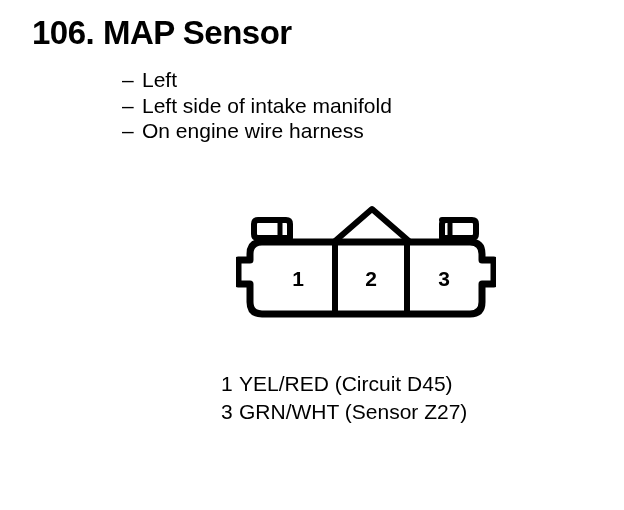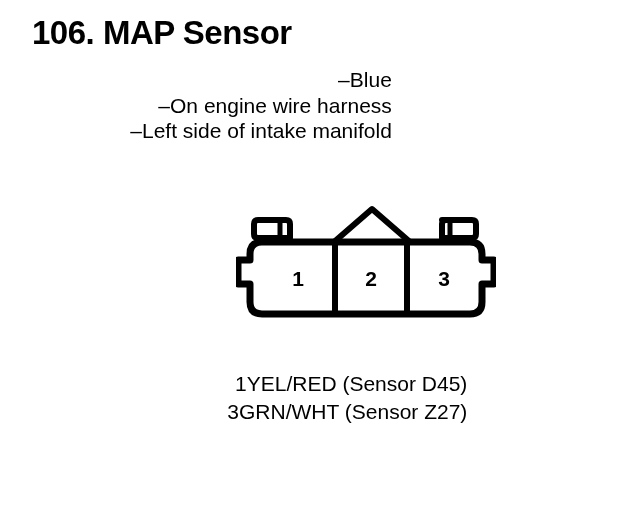--- a/index.html
+++ b/index.html
@@ -12,21 +12,20 @@
     background: #ffffff;
     font-family: "Liberation Sans", sans-serif;
     color: #000000;
     position: relative;
     overflow: hidden;
   }
   .page {
     position: relative;
     width: 624px;
     height: 510px;
-    text-align: right;
   }
 
   
   .title {
     position: absolute;
     left: 32px;
     top: 16px;
     font-size: 33px;
     font-weight: bold;
     letter-spacing: -0.5px;
@@ -88,23 +87,23 @@
   }
 </style>
 </head>
 <body>
 
 <div class="page">
 
   <div class="title">106. MAP Sensor</div>
 
   <div class="bullets">
-    <span class="bullet-row"><span class="bullet-dash">–</span><span>Blue</span></span>
+    <span class="bullet-row"><span class="bullet-dash">–</span><span>Left</span></span>
+    <span class="bullet-row"><span class="bullet-dash">–</span><span>Left side of intake manifold</span></span>
     <span class="bullet-row"><span class="bullet-dash">–</span><span>On engine wire harness</span></span>
-    <span class="bullet-row"><span class="bullet-dash">–</span><span>Left side of intake manifold</span></span>
   </div>
 
   <div class="connector">
     <svg width="260" height="128" viewBox="0 0 260 128" xmlns="http://www.w3.org/2000/svg">
 
       <path d="M 22,22 L 50,22 Q 54,22 54,26 L 54,40 L 22,40 Q 18,40 18,36 L 18,26 Q 18,22 22,22 Z" fill="none" stroke="#000000" stroke-width="6" stroke-linejoin="round"></path>
 
       <line x1="44" y1="24" x2="44" y2="40" stroke="#000000" stroke-width="5"></line>
 
       <path d="M 206,22 L 236,22 Q 240,22 240,26 L 240,36 Q 240,40 236,40 L 206,40 L 206,26 Q 206,22 210,22 Z" fill="none" stroke="#000000" stroke-width="6" stroke-linejoin="round"></path>
@@ -134,17 +133,17 @@
       <line x1="99" y1="46" x2="99" y2="114" stroke="#000000" stroke-width="6"></line>
       <line x1="171" y1="46" x2="171" y2="114" stroke="#000000" stroke-width="6"></line>
 
       <text class="pin-num" x="62" y="88">1</text>
       <text class="pin-num" x="135" y="88">2</text>
       <text class="pin-num" x="208" y="88">3</text>
     </svg>
   </div>
 
   <div class="legend">
-    <span class="legend-row"><span class="legend-num">1</span><span>YEL/RED (Sensor D45)</span></span>
+    <span class="legend-row"><span class="legend-num">1</span><span>YEL/RED (Circuit D45)</span></span>
     <span class="legend-row"><span class="legend-num">3</span><span>GRN/WHT (Sensor Z27)</span></span>
   </div>
 
 </div>
 
 </body></html>

